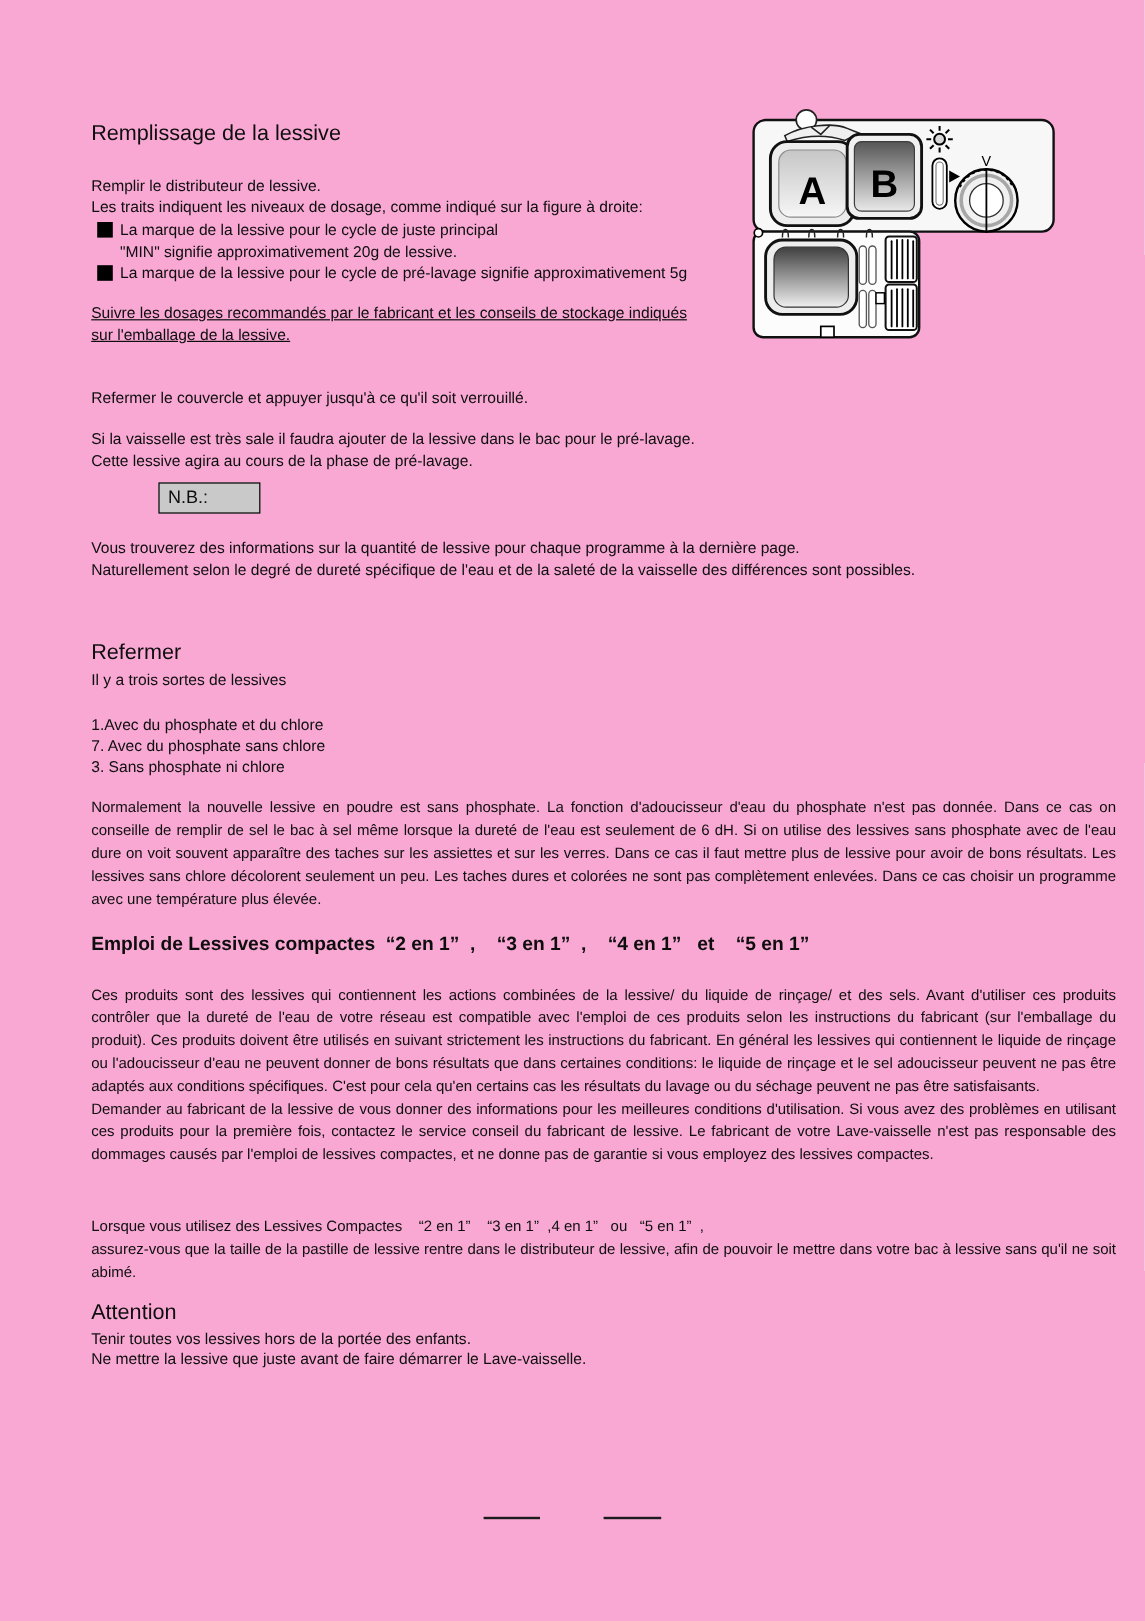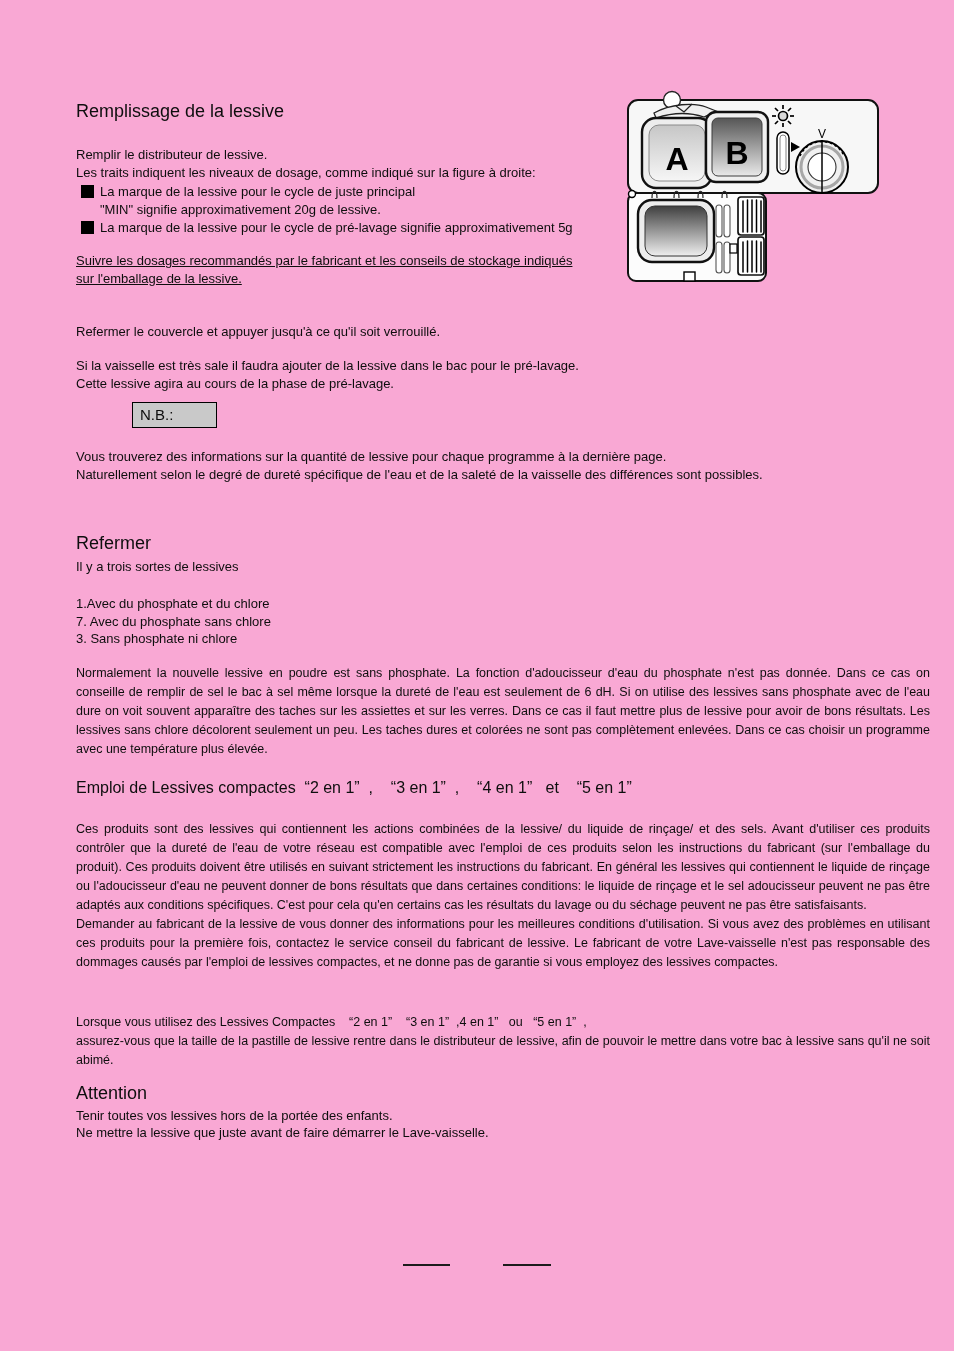--- a/index.html
+++ b/index.html
@@ -7,21 +7,21 @@
     position:relative;width:954px;height:1351px;background:#f9a8d4;
     font-family:"Liberation Sans",sans-serif;color:#0e0e0e;overflow:hidden;
   }
   .abs{position:absolute;}
   .t13{font-size:13px;line-height:18px;}
   .narrow{width:562px;}
   .wide{width:854px;font-size:12.5px;line-height:19px;text-align:justify;}
   .h1{font-size:18px;line-height:22px;font-weight:400;}
   .h2{font-size:18px;line-height:22px;font-weight:400;}
   .h3{font-size:18px;line-height:19px;font-weight:400;}
-  .h-compactes{font-size:16px;line-height:20px;font-weight:400;white-space:pre;}
+  .h-compactes{font-size:16px;line-height:20px;font-weight:700;white-space:pre;}
   .pre{white-space:pre;}
   .bullet-item{position:relative;padding-left:24px;line-height:18px;font-size:13px;}
   .sq{position:absolute;left:5px;top:2px;width:13px;height:13px;background:#000;}
   .nb-box{
     width:76px;height:24px;background:#c9c9c9;border:1.4px solid #000;
     font-size:15px;line-height:24px;padding-left:7px;box-sizing:content-box;
   }
   .rule{height:0;border-top:2px solid #1c1c1c;}
   p.j{margin:0;}
 </style>

